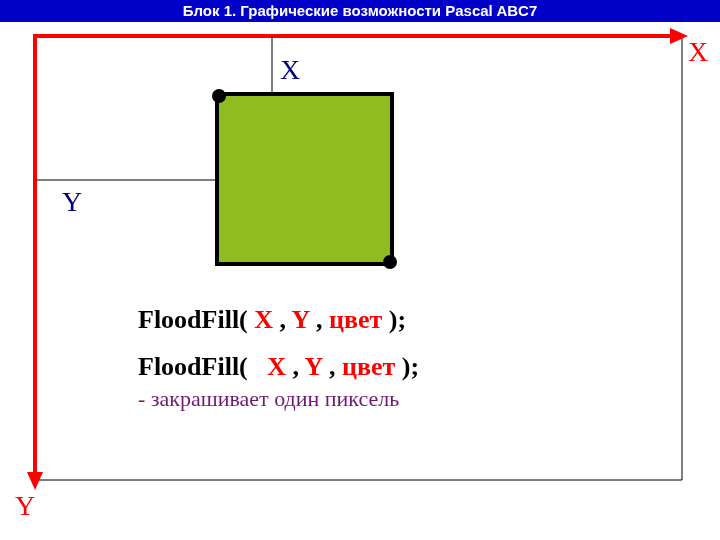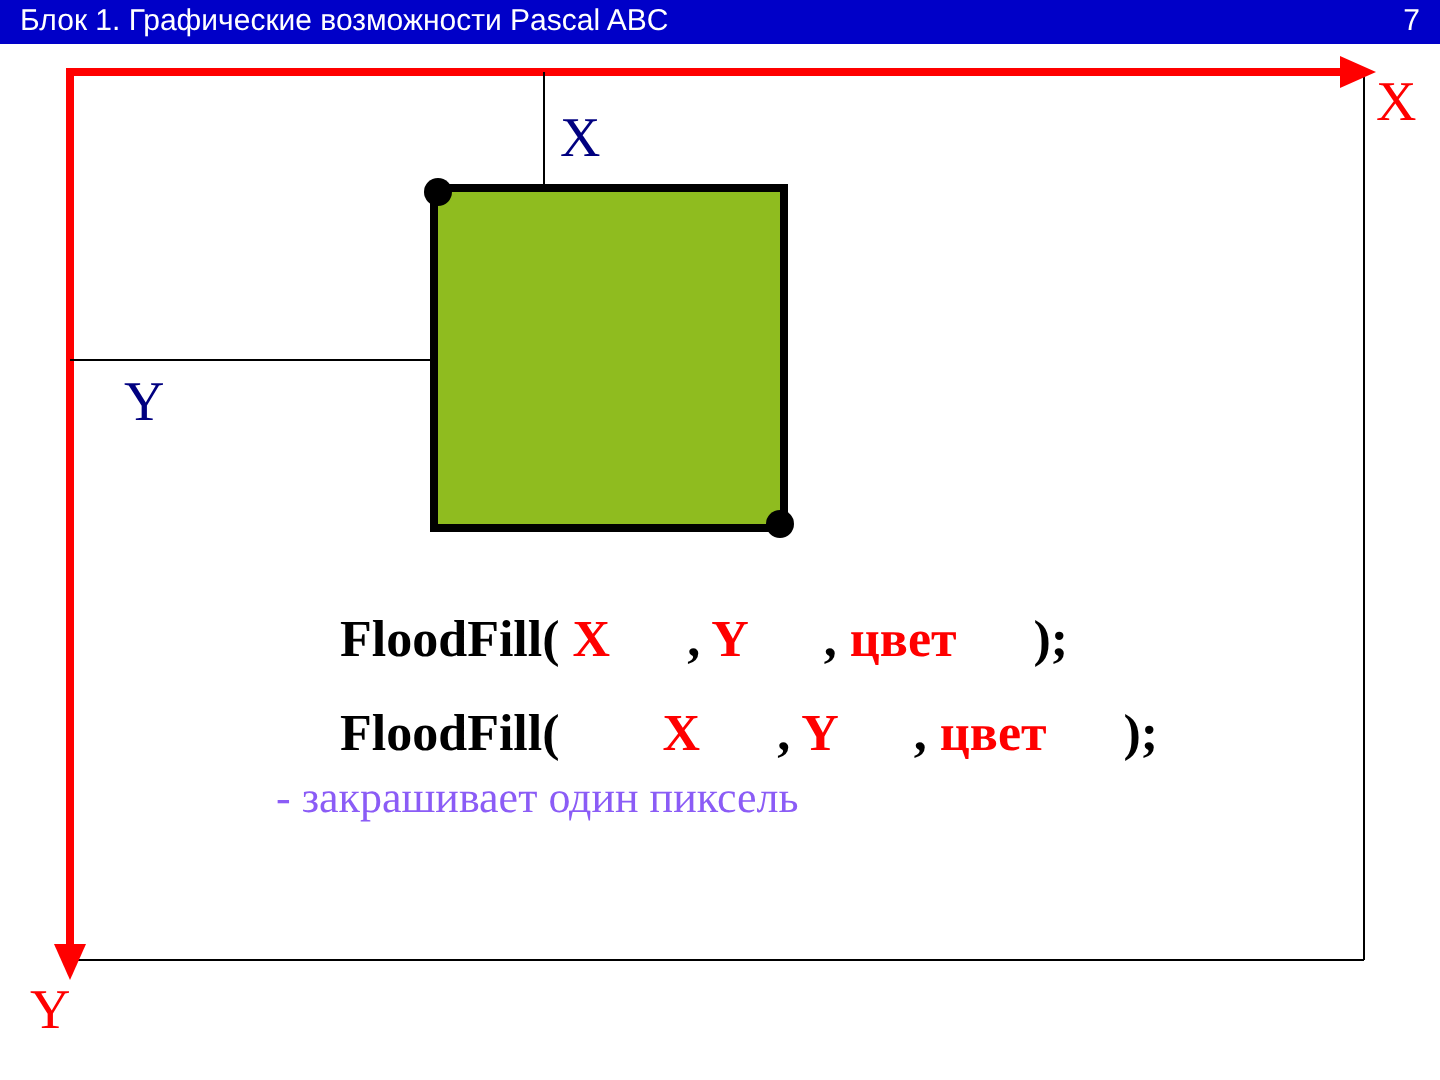--- a/index.html
+++ b/index.html
@@ -13,52 +13,53 @@
     overflow: hidden;
   }
   .titlebar {
     background: #0000c8;
     color: #fff;
     height: 22px;
     line-height: 22px;
     font-size: 15px;
     padding: 0 10px;
     display: flex;
-    justify-content: space-between;
+    justify-content: center;
     font-family: Arial, sans-serif;
+    font-weight: bold;
   }
   .stage {
     position: absolute;
     left: 0;
     top: 22px;
     width: 720px;
     height: 518px;
   }
   .stage svg {
     position: absolute;
     left: 0;
     top: 0;
   }
   .lbl {
     position: absolute;
     font-size: 28px;
     font-family: "Times New Roman", serif;
   }
   .red  { color: #ff0000; }
-  .black{ color: #000; margin-left: 32px; }
+  .black{ color: #000; }
 
   .codeblock {
     position: absolute;
     left: 138px;
     top: 280px;
     font-size: 26px;
     line-height: 1.35;
   }
   .codeblock .bold { font-weight: bold; }
-  .codeblock .desc { color: #8b5cf6; font-size: 22px; }
+  .codeblock .desc { color: #701a75; font-size: 22px; }
 
   .axis-x-label { left: 688px; top: 14px; }
   .axis-y-label { left: 15px;  top: 468px; }
   .coord-x-label{ left: 280px; top: 32px; color:#000080; }
   .coord-y-label{ left: 62px;  top: 164px; color:#000080; }
 </style>
 </head>
 <body>
 
 <div class="titlebar">

